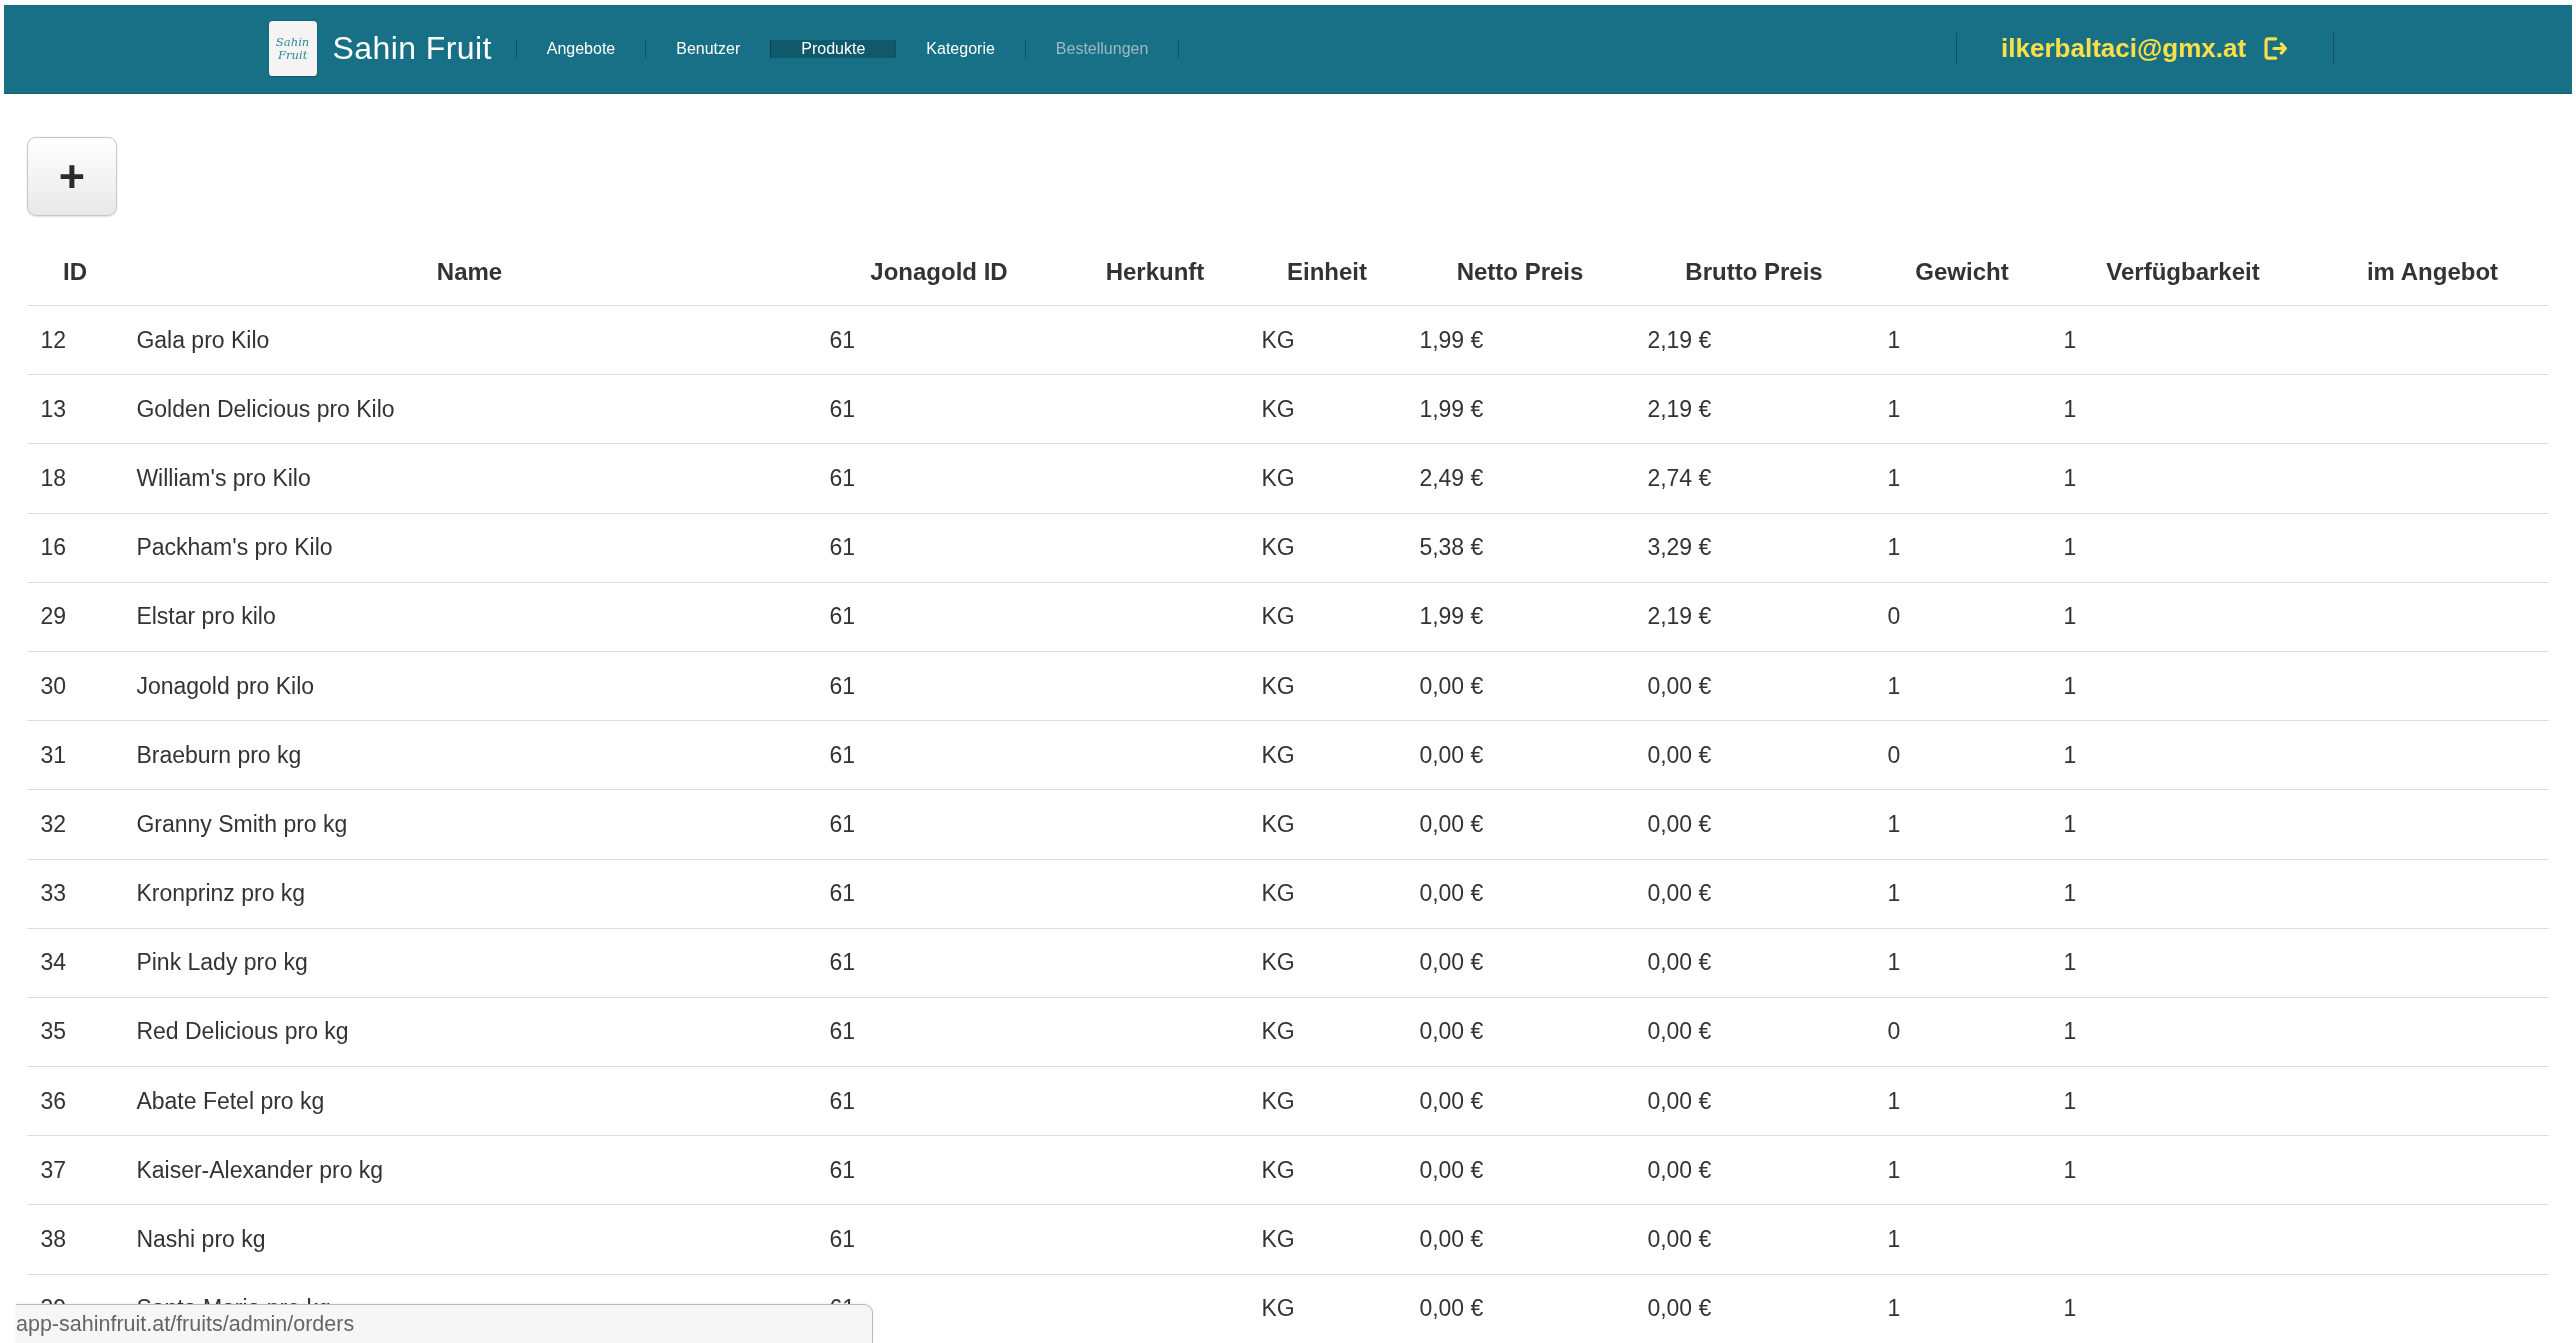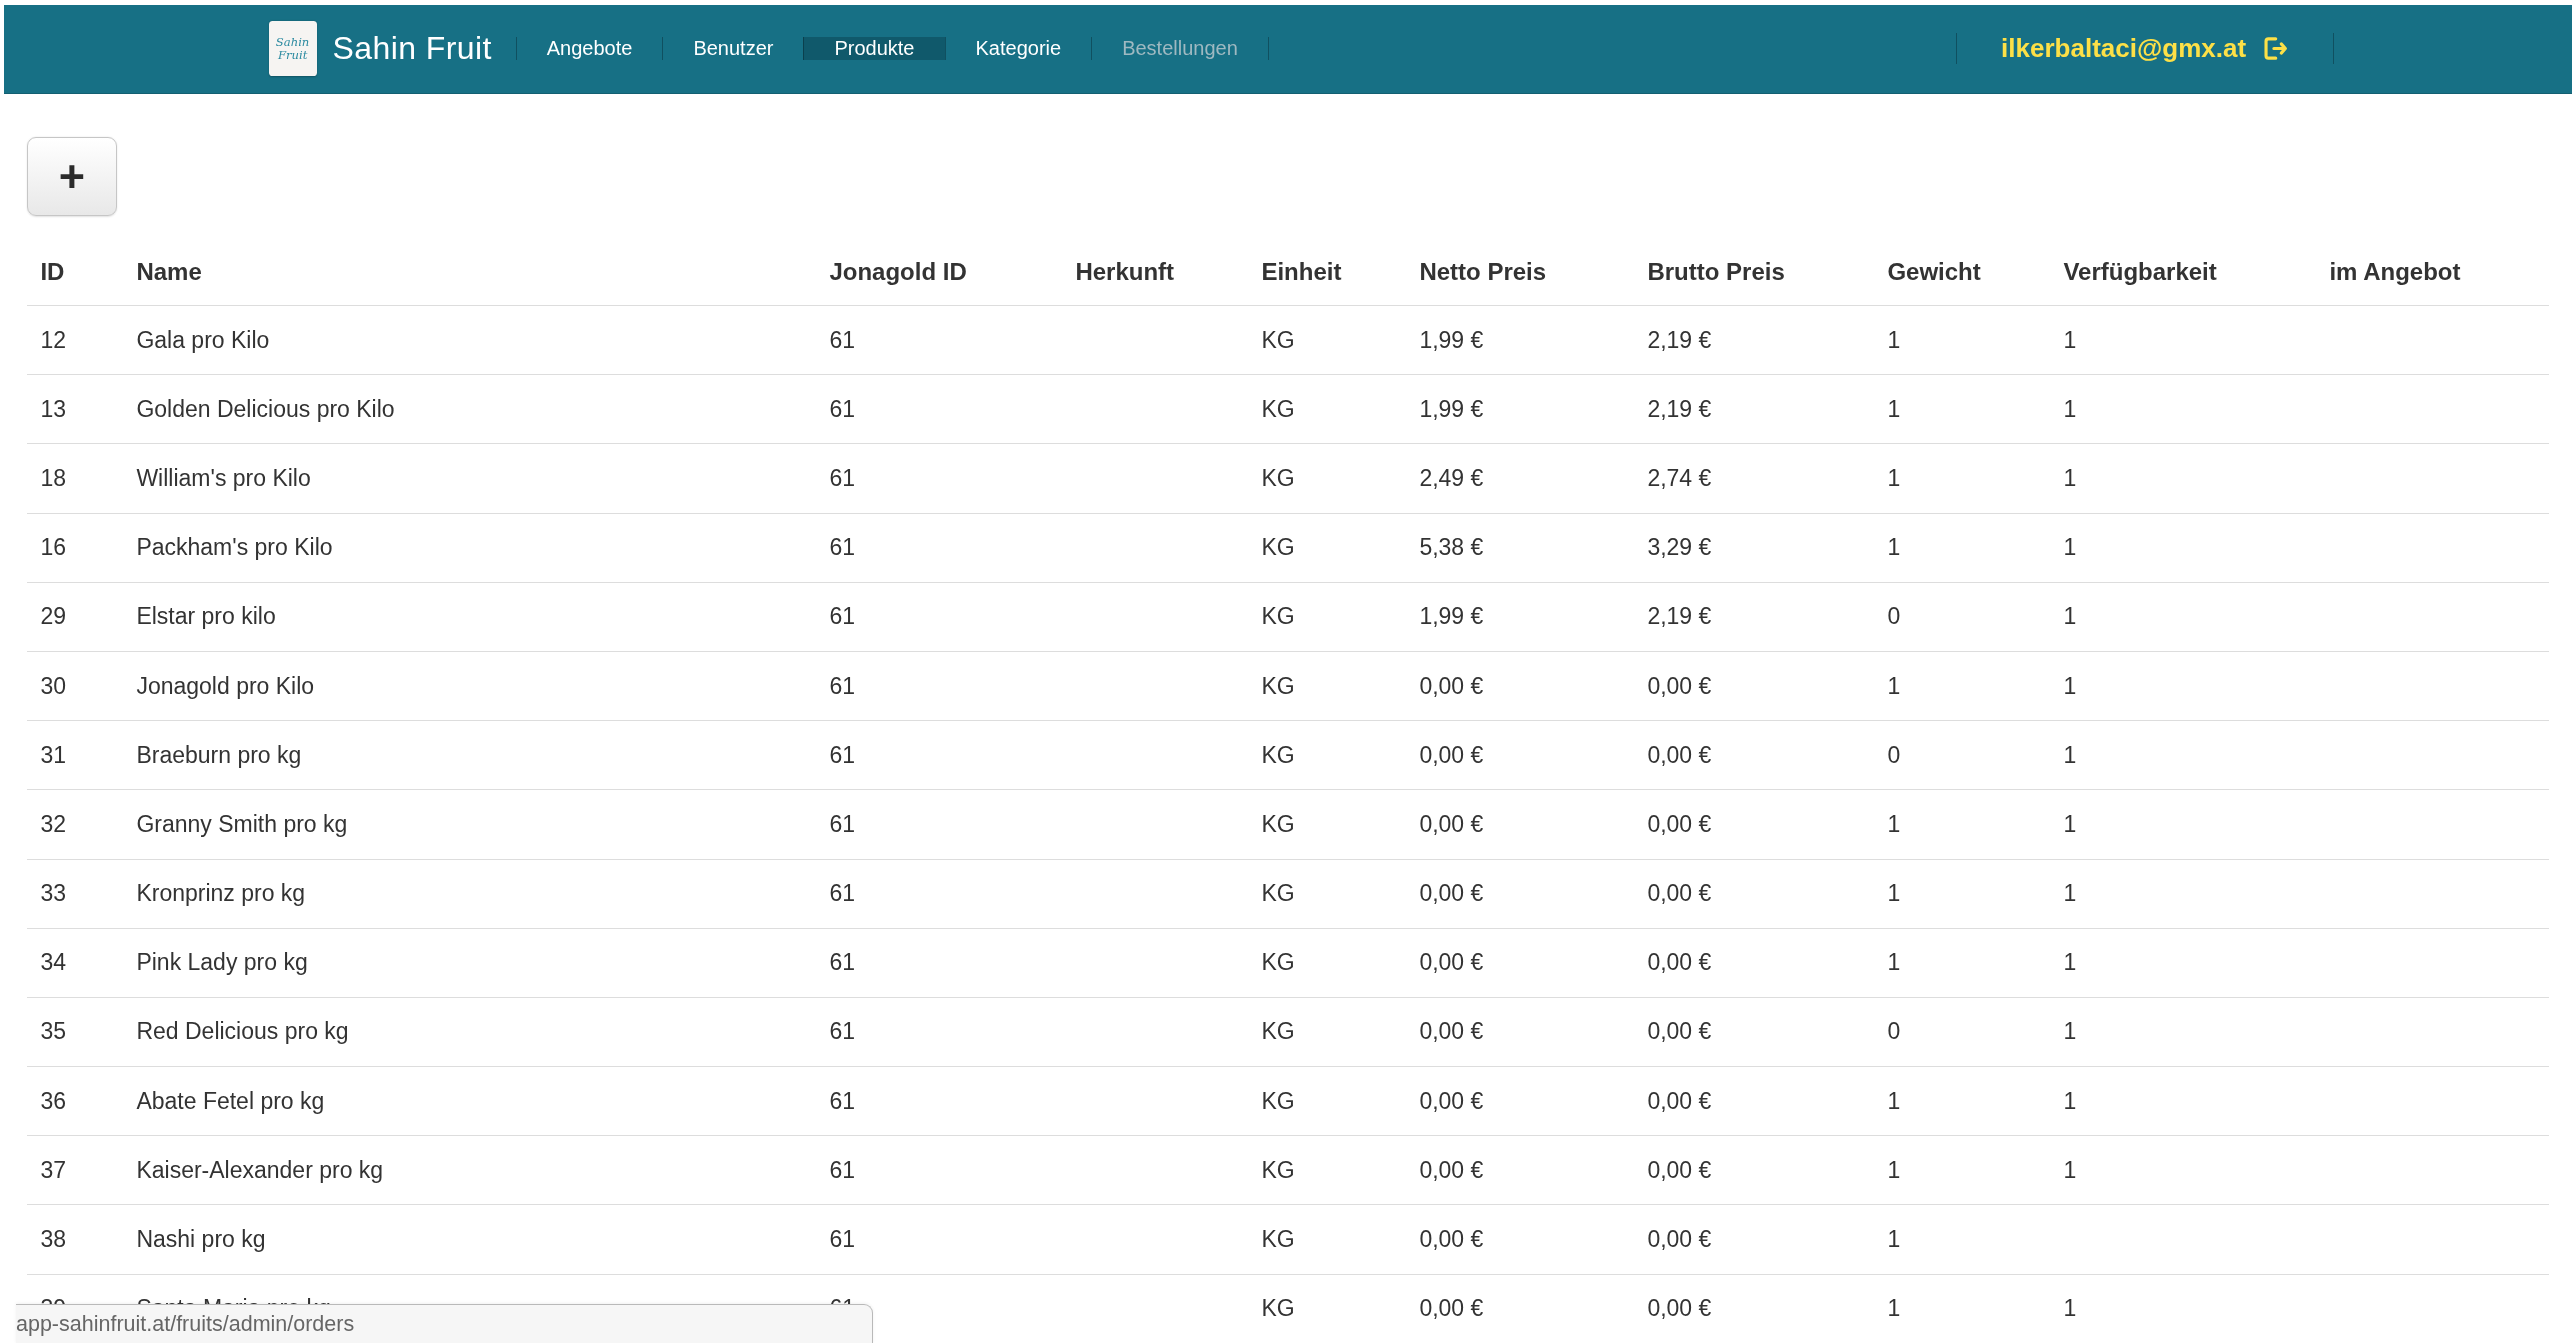--- a/index.html
+++ b/index.html
@@ -19,21 +19,21 @@
     width:48px; height:55px; background:#f6f4f2; border-radius:3.6px;
     display:flex; align-items:center; justify-content:center;
     font-family:"DejaVu Serif", serif; font-style:italic;
     font-size:11.6px; line-height:12.5px; color:#2b8aa0; text-align:center;
     box-shadow:0 0.9px 1.8px rgba(0,0,0,0.25); overflow:hidden;
   }
   .brand-text { color:#fff; font-size:32px; letter-spacing:0.4px; }
   .main-nav { display:flex; align-items:stretch; }
   .nav-item {
     display:flex; align-items:center; padding:0 30px;
-    color:var(--nav-link,#fff); font-size:20px; text-decoration:none;
+    color:var(--nav-link,#fff); font-size:16px; text-decoration:none;
     border-left:0.9px solid rgba(0,0,0,0.28); cursor:pointer;
   }
   .main-nav .nav-item:last-child { border-right:0.9px solid rgba(0,0,0,0.28); }
   .nav-item.active { background:var(--navbar-active-bg,#10596b); }
   .nav-item.muted  { color:var(--nav-link-muted,#9fb9c1); }
   .user {
     margin-left:auto; margin-right:238px; padding:0 44px;
     display:flex; align-items:center; gap:14.3px;
     border-left:0.9px solid rgba(0,0,0,0.28);
     border-right:0.9px solid rgba(0,0,0,0.28);
@@ -46,21 +46,21 @@
   .add-btn {
     width:90px; height:79px; margin-bottom:23px;
     border:0.9px solid #c6c6c6; border-radius:9px;
     background:linear-gradient(#ffffff,#e8e8e8);
     font-family:"Liberation Sans", sans-serif;
     font-size:45px; font-weight:bold; color:#2b2b2b; line-height:1;
     box-shadow:0 0.9px 1.8px rgba(0,0,0,0.12); cursor:pointer;
   }
   table { width:2522px; border-collapse:collapse; table-layout:fixed;
           color:var(--text,#333); }
-  th { text-align:left; font-size:24px; font-weight:bold;
+  th { text-align:center; font-size:24px; font-weight:bold;
        padding:19px 13.4px; border-bottom:1.8px solid var(--table-border,#ddd);
        white-space:nowrap; }
   td { text-align:left; font-size:23px; padding:20.6px 13.4px;
        border-top:0.9px solid var(--table-border,#ddd); white-space:nowrap;
        overflow:hidden; }
 
   
   .status-tooltip {
     position:absolute; left:16px; bottom:0; width:857px; height:39px;
     background:#f6f6f6; border:0.9px solid #b9b9b9;

